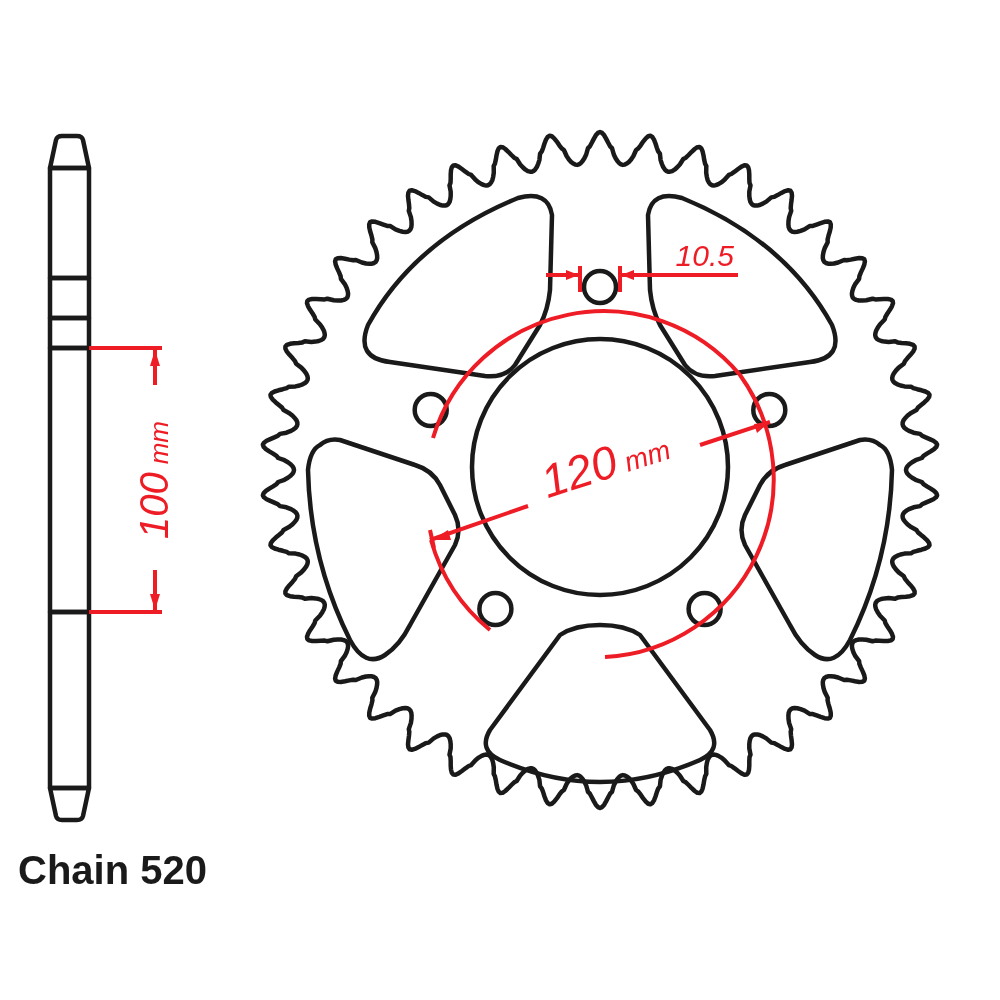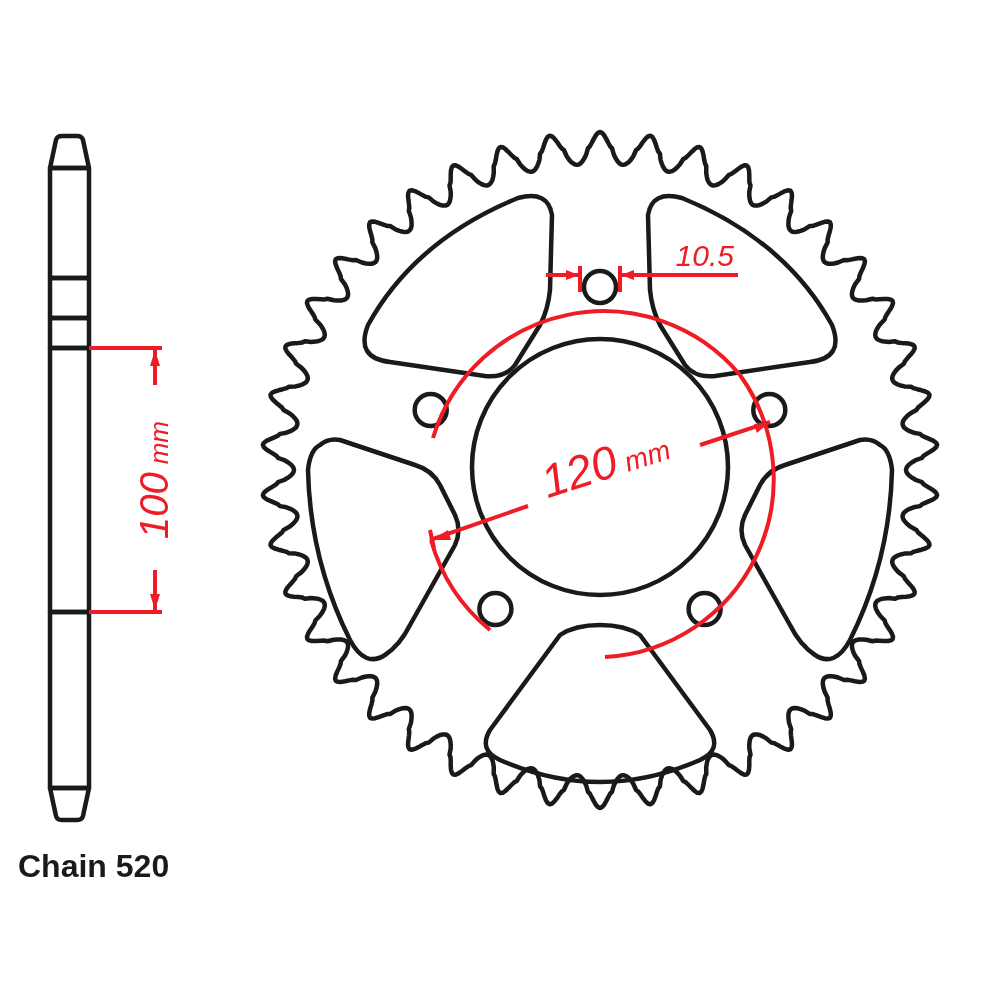--- a/index.html
+++ b/index.html
@@ -1,21 +1,21 @@
 <!DOCTYPE html>
 <html><head>
 <meta charset="utf-8">
 <style>
   html, body { margin: 0; padding: 0; background: #ffffff; }
   body { width: 1000px; height: 1000px; position: relative; overflow: hidden; font-family: "Liberation Sans", sans-serif; }
   svg { position: absolute; left: 0; top: 0; }
   .outline { fill: none; stroke: #1a1a1a; stroke-width: 4.5; stroke-linejoin: round; stroke-linecap: round; }
   .dim { fill: none; stroke: #ee1c25; stroke-width: 4; stroke-linecap: butt; }
   .dim-text { fill: #ee1c25; font-family: "Liberation Sans", sans-serif; font-style: italic; }
-  .caption { position: absolute; left: 18px; top: 848px; font-family: "Liberation Sans", sans-serif; font-weight: bold; font-size: 32px; color: #1a1a1a; letter-spacing: 0px; }
+  .caption { position: absolute; left: 18px; top: 848px; font-family: "Liberation Sans", sans-serif; font-weight: bold; font-size: 40px; color: #1a1a1a; letter-spacing: 0px; }
 </style>
 </head>
 <body>
 
 <svg width="1000" height="1000" viewBox="0 0 1000 1000">
   <defs>
     <pattern id="hatch" patternUnits="userSpaceOnUse" width="14" height="14" patternTransform="rotate(-45)">
       <line x1="0" y1="0" x2="0" y2="14" stroke="#1a1a1a" stroke-width="3"></line>
     </pattern>
   </defs>

